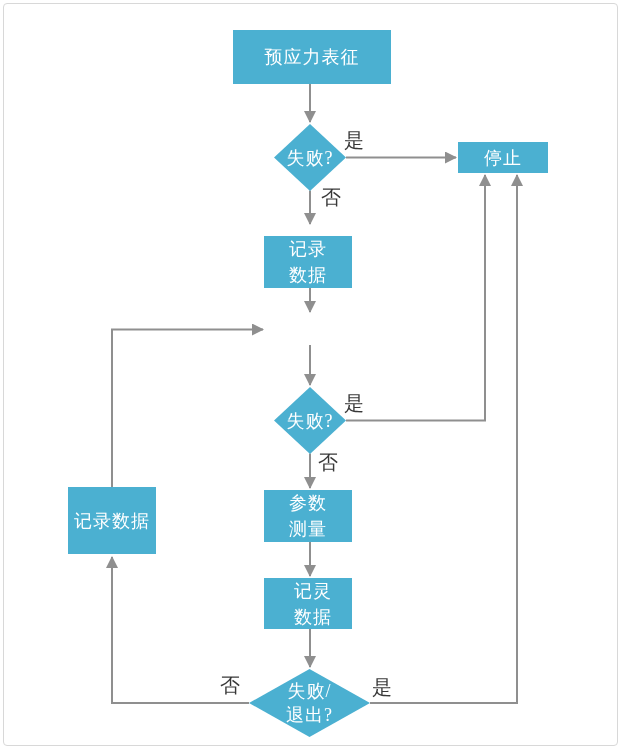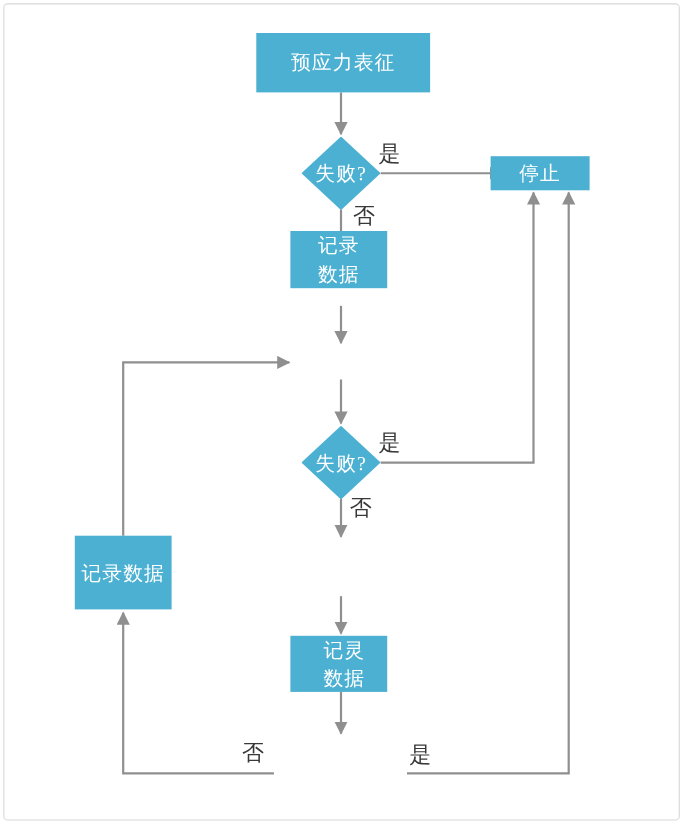--- a/index.html
+++ b/index.html
@@ -96,41 +96,50 @@
 
   <div class="node" style="left:233px; top:30px; width:158px; height:54px;">
     <span class="node-label">预应力表征</span>
   </div>
 
   <div class="node diamond" style="left:274px; top:124px; width:72px; height:67px;">
     <span class="diamond-shape"></span>
     <span class="node-label">失败?</span>
   </div>
 
-  <div class="node" style="left:446px; top:142px; width:90px; height:31px;">
+  <div class="node" style="left:458px; top:142px; width:90px; height:31px;">
     <span class="node-label">停止</span>
   </div>
 
-  <div class="node" style="left:264px; top:210px; width:88px; height:52px;">
+  <div class="node" style="left:264px; top:236px; width:88px; height:52px;">
     <span class="node-label">记录</span>
     <span class="node-label">数据</span>
   </div>
 
 
   <div class="node diamond" style="left:274px; top:387px; width:72px; height:67px;">
     <span class="diamond-shape"></span>
     <span class="node-label">失败?</span>
   </div>
 
+  <div class="node" style="left:264px; top:490px; width:88px; height:52px;">
+    <span class="node-label">参数</span>
+    <span class="node-label">测量</span>
+  </div>
 
   <div class="node" style="left:264px; top:578px; width:88px; height:51px;padding-left:10px;">
     <span class="node-label">记灵</span>
     <span class="node-label">数据</span>
   </div>
 
+  <div class="node diamond" style="left:249px; top:669px; width:121px; height:68px; line-height:24px;">
+    <span class="diamond-shape"></span>
+    <span class="node-label">失败/</span>
+    <span class="node-label">退出?</span>
+  </div>
 
   <div class="node" style="left:68px; top:487px; width:88px; height:67px;">
     <span class="node-label">记录数据</span>
   </div>
 
   <div class="edge-label" style="left:344px; top:129px;">是</div>
   <div class="edge-label" style="left:321px; top:186px;">否</div>
   <div class="edge-label" style="left:344px; top:392px;">是</div>
   <div class="edge-label" style="left:318px; top:451px;">否</div>
   <div class="edge-label" style="left:372px; top:676px;">是</div>

